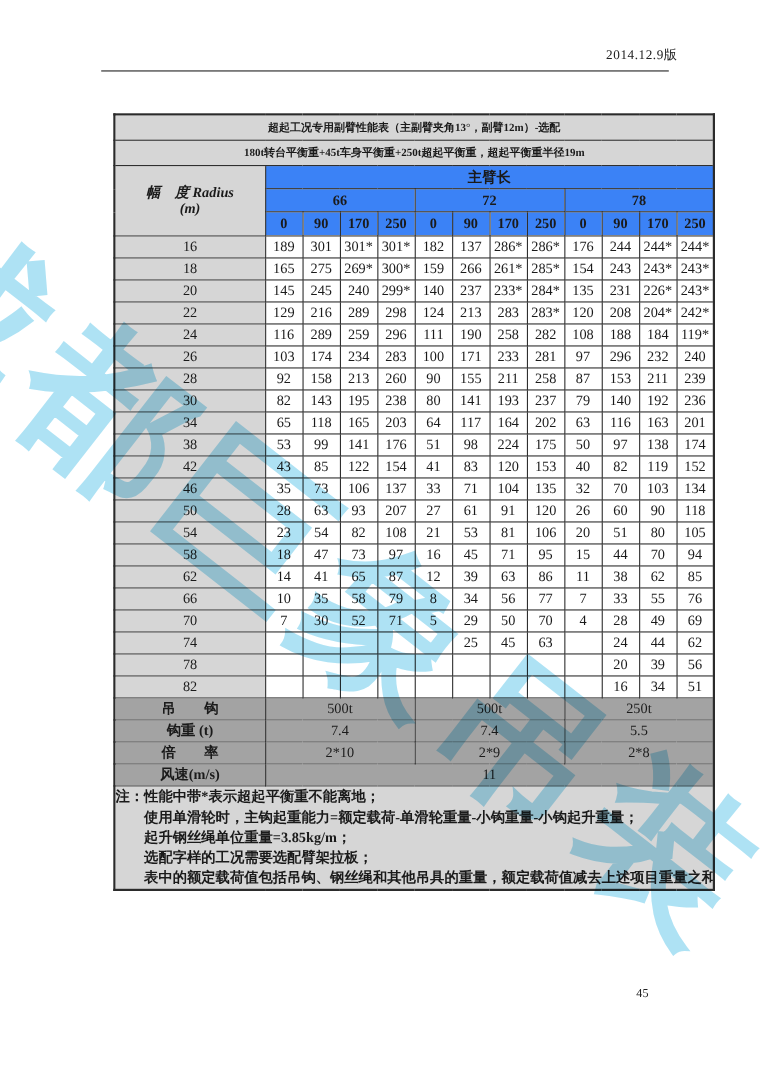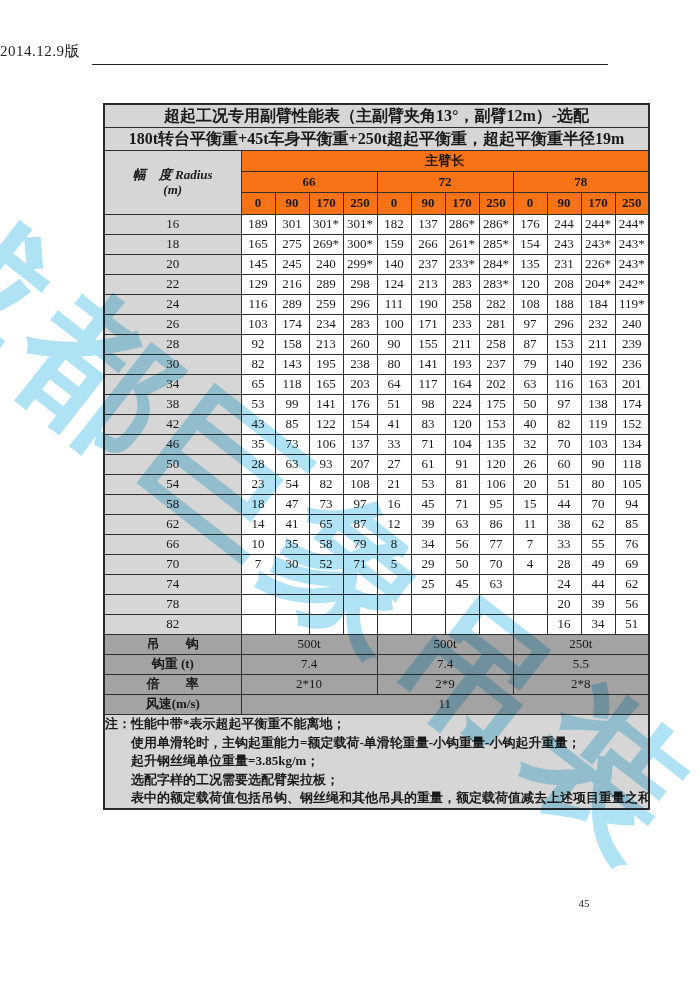--- a/index.html
+++ b/index.html
@@ -2,22 +2,22 @@
 <html><head>
 <meta charset="utf-8">
 <style>
   html,body{margin:0;padding:0;}
   body{
     width:700px;height:989px;position:relative;background:#ffffff;
     font-family:"Liberation Serif","DejaVu Serif",serif;color:#1a1a1a;
     overflow:hidden;
   }
   .version-label{
-    position:absolute;top:42px;left:0;width:598px;
-    font-size:15px;letter-spacing:0.5px;color:#222;
+    position:absolute;top:42px;left:0;width:598px;text-align:right;
+    font-size:12px;letter-spacing:0.5px;color:#222;padding-left:18px;
   }
   .header-rule{
     position:absolute;top:64px;left:92px;width:516px;height:0;
     border-top:1.5px solid #222;
   }
   .page-number{
     position:absolute;top:897px;left:560px;width:48px;text-align:center;
     font-size:11px;color:#222;
   }
   .watermark{
@@ -31,22 +31,22 @@
   table.perf{
     border-collapse:collapse;table-layout:fixed;width:545px;
     border:2px solid #2b2b2b;
   }
   table.perf td{
     border:1px solid #2f2f2f;text-align:center;vertical-align:middle;
     font-size:13px;line-height:1.1;padding:0;overflow:hidden;
     white-space:nowrap;
   }
   .shaded{background:#d6d6d6;}
-  .white-cell{background:#f97316;}
-  tr.r-title td{height:22px;font-weight:bold;font-size:16px;margin-left:48px;}
+  .white-cell{background:#3b82f6;}
+  tr.r-title td{height:22px;font-weight:bold;font-size:10px;margin-left:48px;}
   tr.r-boom td{height:20px;font-weight:bold;}
   tr.r-len td{height:20px;font-weight:bold;}
   tr.r-sub td{height:21px;font-weight:bold;}
   td.radius-head{font-weight:bold;font-size:13px;line-height:1.35;font-style:italic;}
   tbody.databody td{height:19px;background:#ffffff;}
   tbody.databody td.radius-cell{background:#d6d6d6;}
   tbody.sumbody td{height:19px;background:#a3a3a3;}
   tbody.sumbody td.sum-label{font-weight:bold;}
   td.notes-cell{
     background:#d6d6d6;text-align:left;vertical-align:top;

